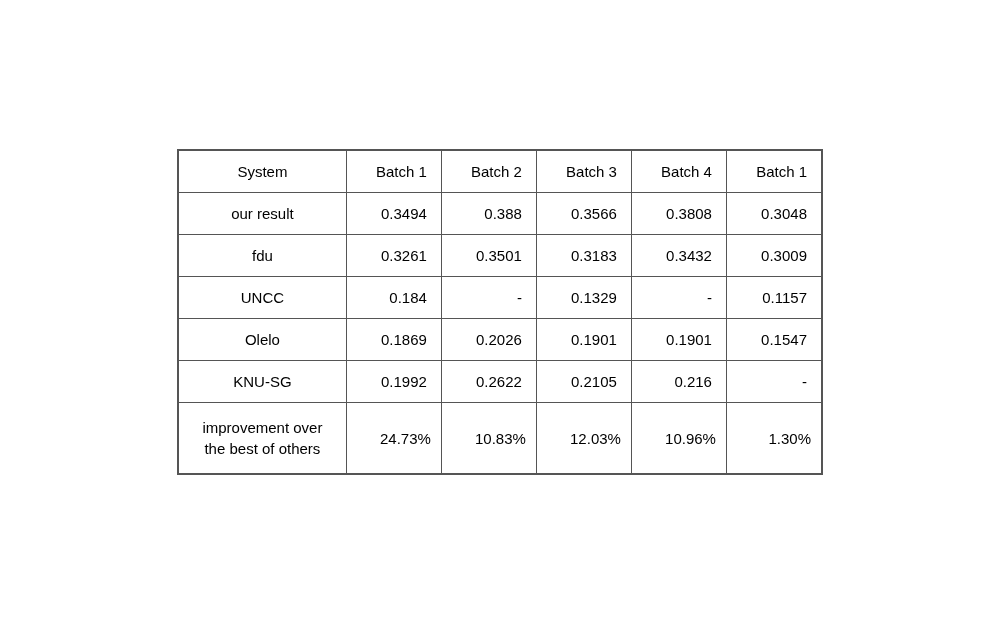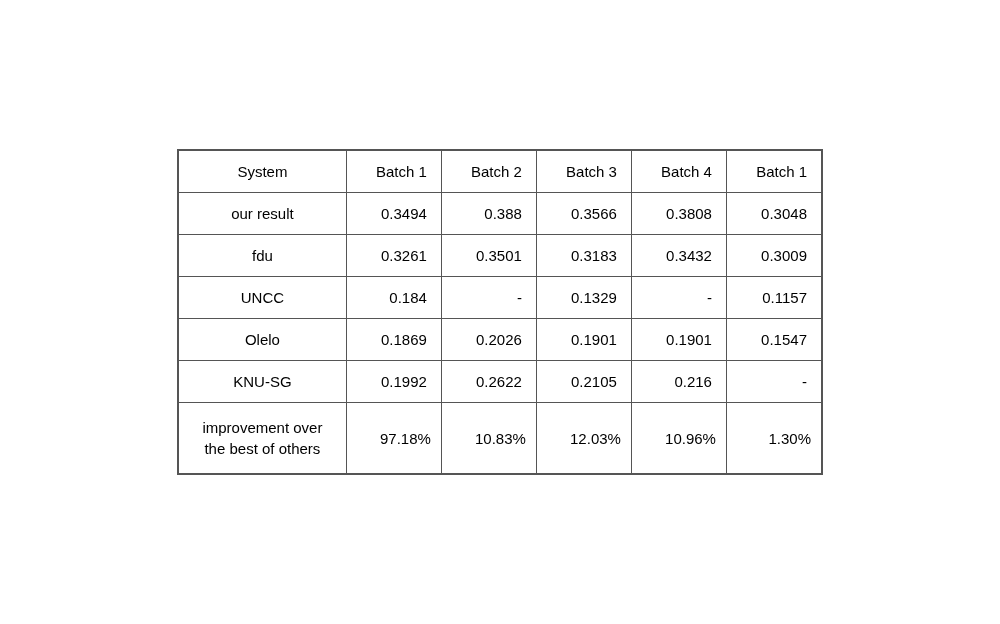--- a/index.html
+++ b/index.html
@@ -99,21 +99,21 @@
         <tr>
           <td>KNU-SG</td>
           <td>0.1992</td>
           <td>0.2622</td>
           <td>0.2105</td>
           <td>0.216</td>
           <td>-</td>
         </tr>
         <tr class="last-row">
           <td>improvement over<br>the best of others</td>
-          <td>97.18%</td>
+          <td>24.73%</td>
           <td>10.83%</td>
           <td>12.03%</td>
           <td>10.96%</td>
           <td>1.30%</td>
         </tr>
       </tbody>
   </table>
 </div>
 
 </body></html>

